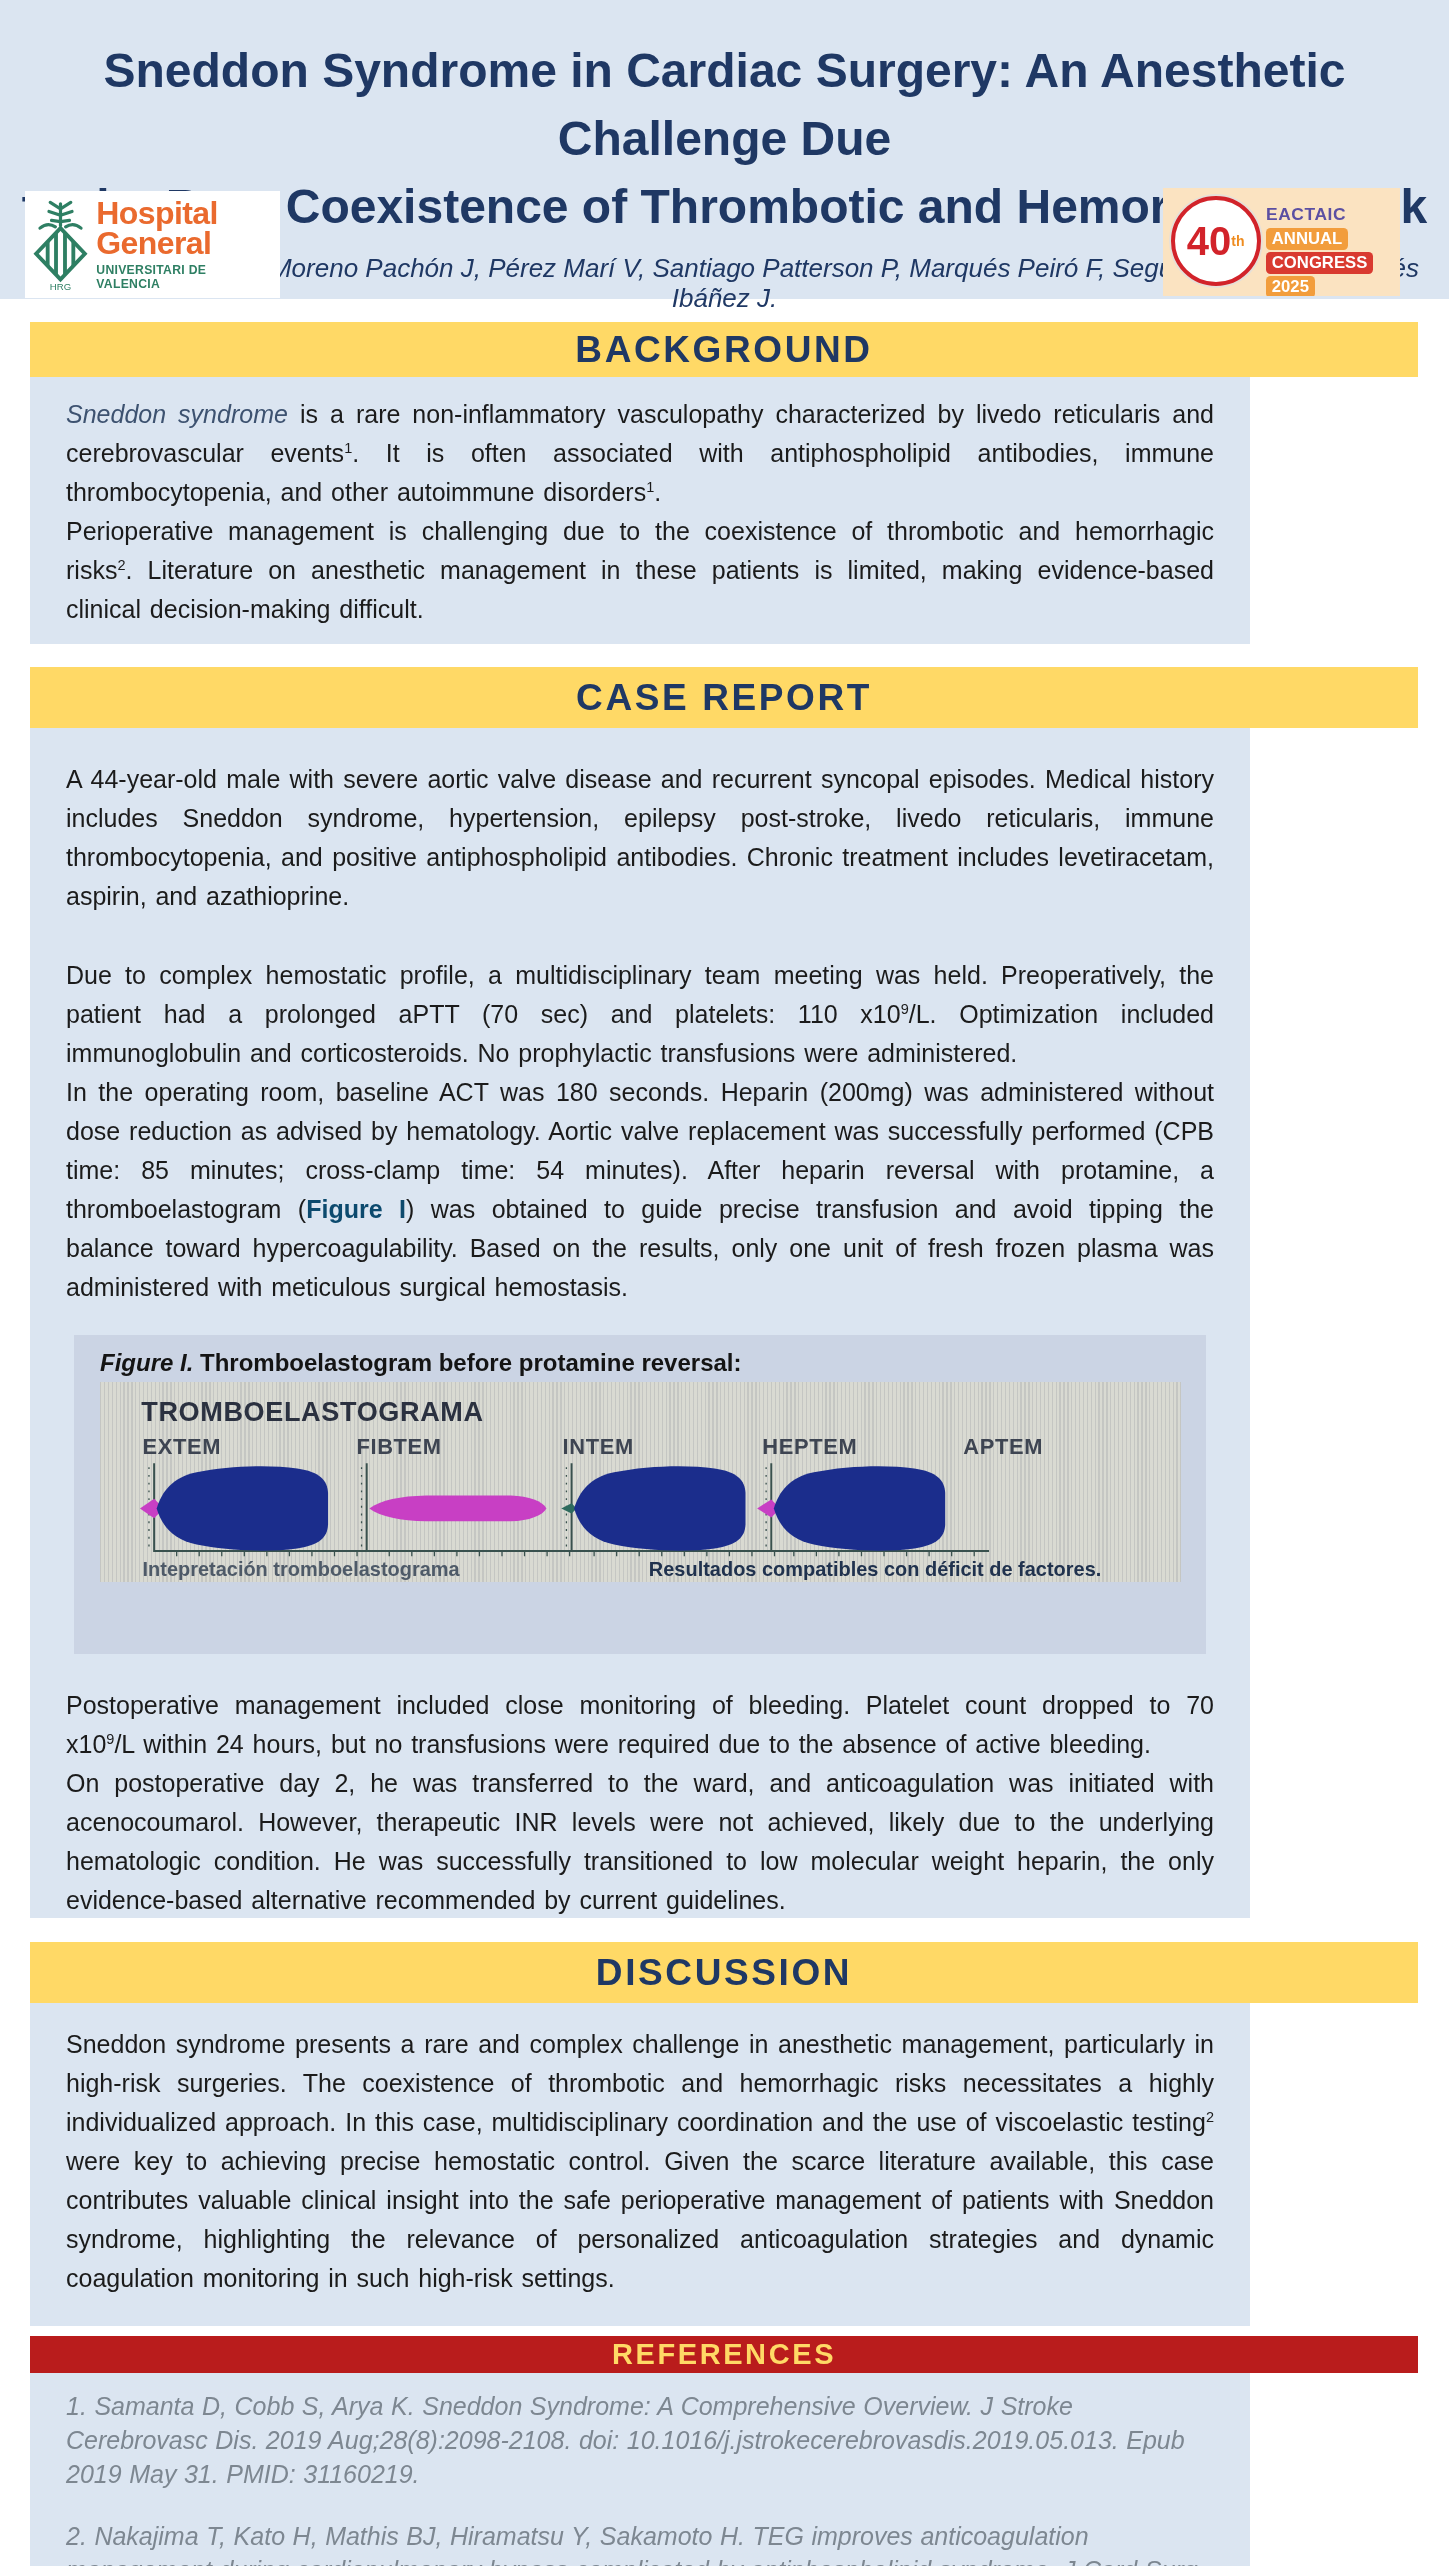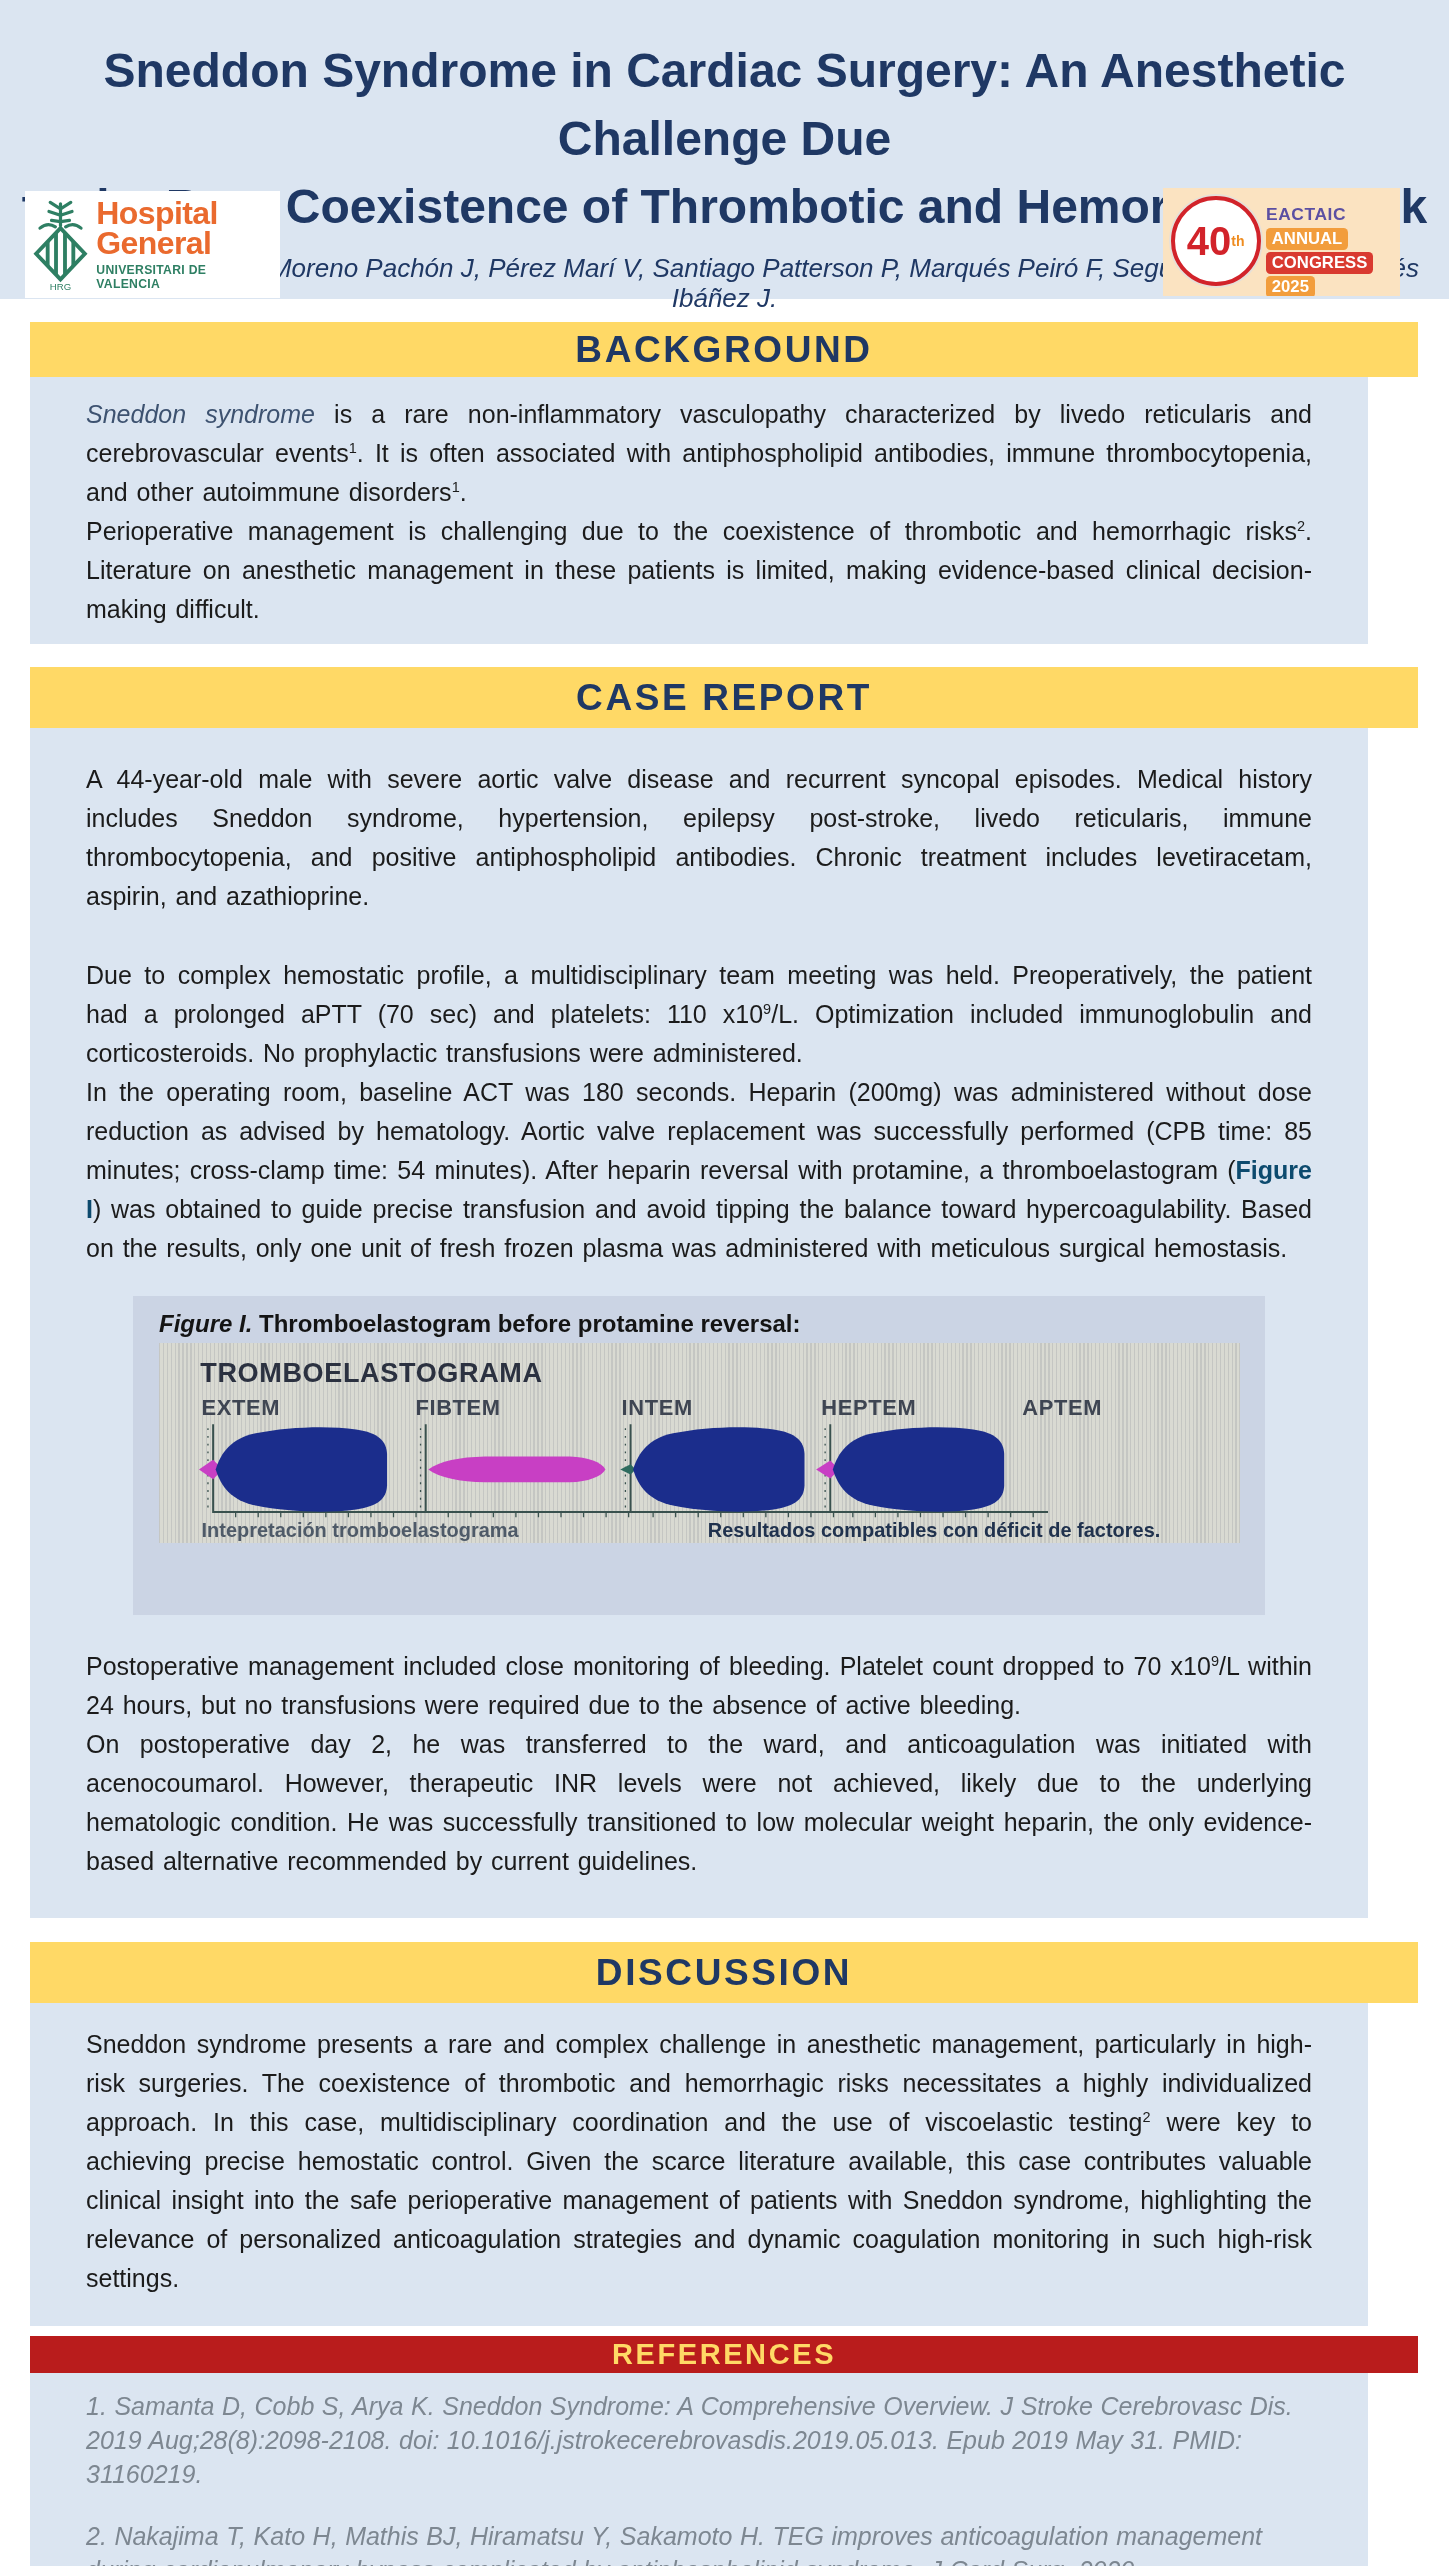--- a/index.html
+++ b/index.html
@@ -45,22 +45,22 @@
 
   
   .bar{position:absolute;left:30px;width:1388px;background:#ffd966;color:#1f3864;
     display:flex;align-items:center;justify-content:center;
     font-size:37px;font-weight:600;letter-spacing:2.6px;}
   .bar-background{top:322px;height:55px;}
   .bar-case{top:667px;height:61px;}
   .bar-discussion{top:1942px;height:61px;}
   .bar-references{top:2336px;height:37px;background:#b91c1c;color:#ffd966;font-size:29px;}
 
-  .panel{position:absolute;left:30px;width:1338px;background:#dbe5f1;box-sizing:border-box;
-    padding:0 56px;font-size:25px;line-height:39px;text-align:justify;overflow:hidden;
+  .panel{position:absolute;left:30px;width:1220px;background:#dbe5f1;box-sizing:border-box;
+    padding:0 36px;font-size:25px;line-height:39px;text-align:justify;overflow:hidden;
     word-spacing:1.9px;}
   .panel p{margin:0;}
   .panel-background{top:377px;height:267px;padding-top:18px;}
   .panel-case{top:728px;height:1190px;}
   .panel-discussion{top:2003px;height:323px;padding-top:22px;}
   .panel-references{top:2373px;height:193px;padding-top:15.5px;text-align:left;
     font-style:italic;color:#7d8791;font-size:25px;line-height:34px;word-spacing:0.6px;}
 
   .panel-case .p1{margin-top:32px;}
   .panel-case .p2{margin-top:40px;}

